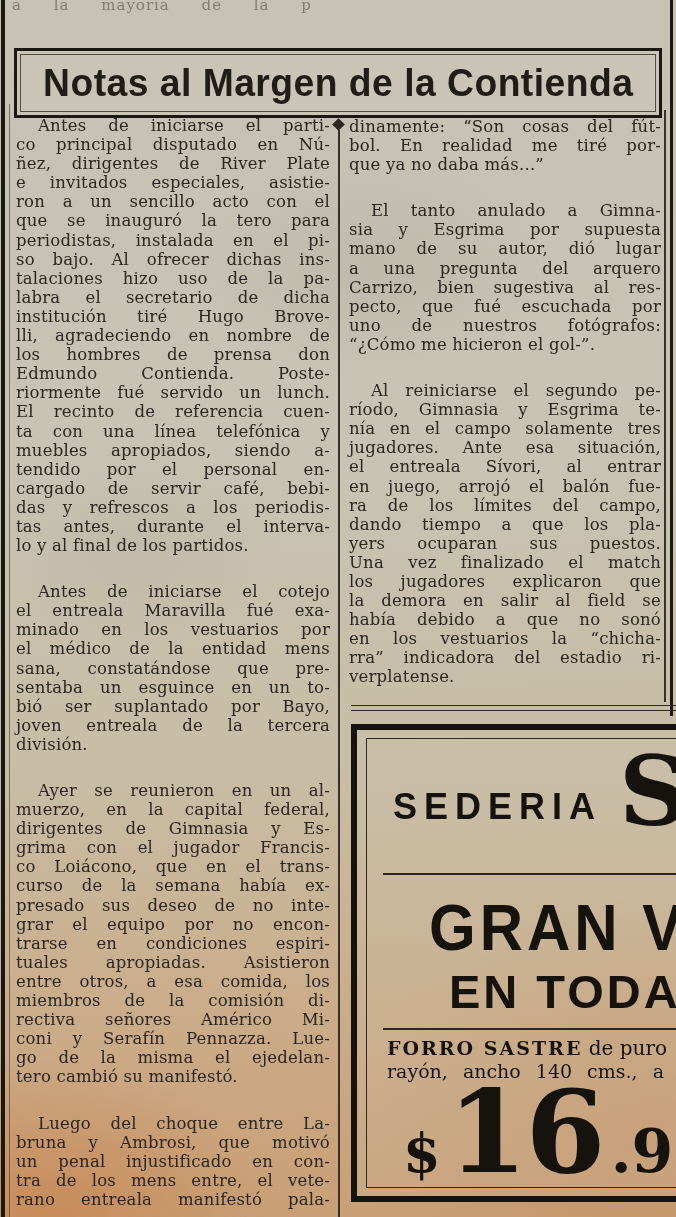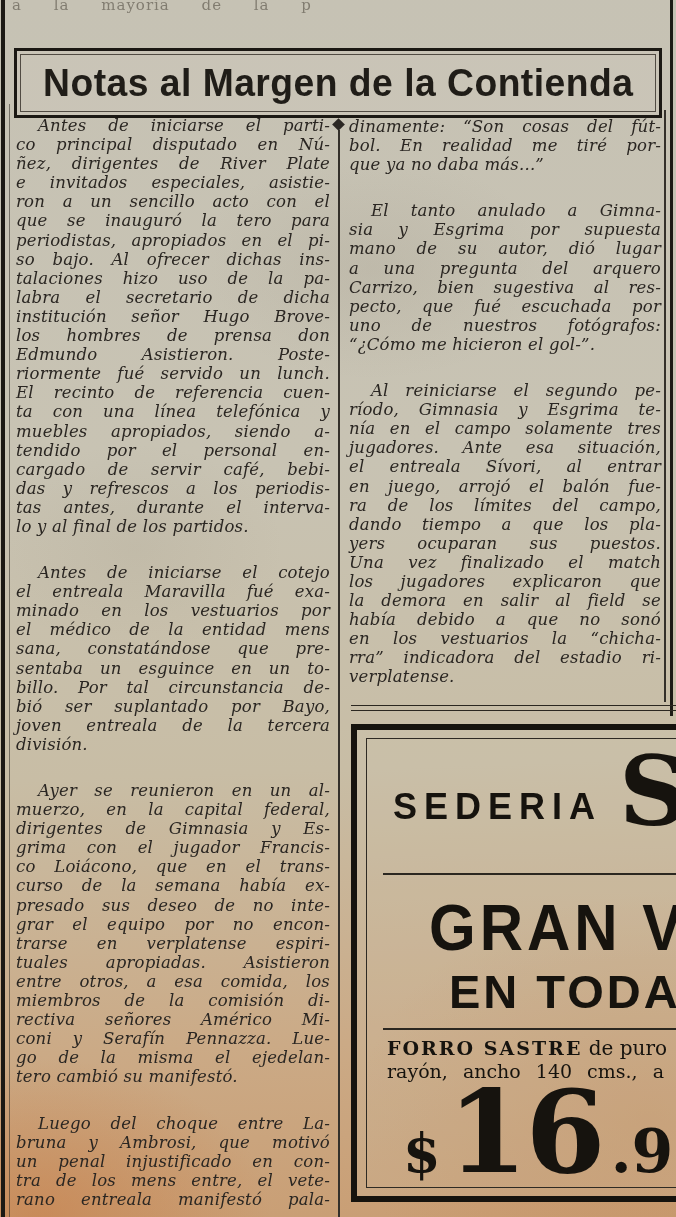--- a/index.html
+++ b/index.html
@@ -22,21 +22,21 @@
     opacity:.55;filter:blur(.4px);letter-spacing:1px;word-spacing:26px;white-space:nowrap;overflow:hidden;}
   
   .title-box{position:absolute;left:14px;top:48px;width:642px;height:64px;border:3px solid #1b1813;background:rgba(210,205,192,0.25);}
   .title-inner{position:absolute;inset:3px;border:1px solid rgba(40,35,28,0.75);display:flex;align-items:center;justify-content:center;}
   .title-inner h1{margin:0;font-family:"Liberation Sans",sans-serif;font-weight:700;font-size:38px;
     letter-spacing:.5px;color:#201d18;transform:scaleX(.98);white-space:nowrap;}
   
   .col{position:absolute;color:#2a2622;}
   .col-left{left:16px;top:116px;width:314px;}
   .col-right{left:349px;top:117px;width:312px;}
-  .para{margin-bottom:27px;font-style:italic;}
+  .para{margin-bottom:27px;}
   .para:last-child{margin-bottom:0;}
   .line{font-size:16.5px;line-height:19.1px;letter-spacing:.2px;
     text-align:justify;text-align-last:justify;}
   .line.indent{text-indent:22px;}
   .line.para-end{text-align-last:left;}
   
   .divider{position:absolute;left:338px;top:130px;width:2px;height:1087px;background:#34302a;}
   .diamond{position:absolute;left:334px;top:120px;width:9px;height:9px;background:#2b2723;transform:rotate(45deg);}
   
   .ad-toprule{position:absolute;left:351px;top:705px;width:325px;height:4px;
@@ -85,59 +85,59 @@
   </div>
 
   <div class="col col-left">
       <div class="para">
         <div class="line indent">Antes de iniciarse el parti-</div>
         <div class="line">co principal disputado en Nú-</div>
         <div class="line">ñez, dirigentes de River Plate</div>
         <div class="line">e invitados especiales, asistie-</div>
         <div class="line">ron a un sencillo acto con el</div>
         <div class="line">que se inauguró la tero para</div>
-        <div class="line">periodistas, apropiados en el pi-</div>
+        <div class="line">periodistas, instalada en el pi-</div>
         <div class="line">so bajo. Al ofrecer dichas ins-</div>
         <div class="line">talaciones hizo uso de la pa-</div>
         <div class="line">labra el secretario de dicha</div>
-        <div class="line">institución señor Hugo Brove-</div>
+        <div class="line">institución tiré Hugo Brove-</div>
+        <div class="line">lli, agradeciendo en nombre de</div>
         <div class="line">los hombres de prensa don</div>
-        <div class="line">Edmundo Asistieron. Poste-</div>
+        <div class="line">Edmundo Contienda. Poste-</div>
         <div class="line">riormente fué servido un lunch.</div>
         <div class="line">El recinto de referencia cuen-</div>
         <div class="line">ta con una línea telefónica y</div>
         <div class="line">muebles apropiados, siendo a-</div>
         <div class="line">tendido por el personal en-</div>
         <div class="line">cargado de servir café, bebi-</div>
         <div class="line">das y refrescos a los periodis-</div>
         <div class="line">tas antes, durante el interva-</div>
         <div class="line para-end">lo y al final de los partidos.</div>
       </div>
       <div class="para">
         <div class="line indent">Antes de iniciarse el cotejo</div>
         <div class="line">el entreala Maravilla fué exa-</div>
         <div class="line">minado en los vestuarios por</div>
         <div class="line">el médico de la entidad mens</div>
         <div class="line">sana, constatándose que pre-</div>
         <div class="line">sentaba un esguince en un to-</div>
-        <div class="line">billo. Por tal circunstancia de-</div>
         <div class="line">bió ser suplantado por Bayo,</div>
         <div class="line">joven entreala de la tercera</div>
         <div class="line para-end">división.</div>
       </div>
       <div class="para">
         <div class="line indent">Ayer se reunieron en un al-</div>
         <div class="line">muerzo, en la capital federal,</div>
         <div class="line">dirigentes de Gimnasia y Es-</div>
         <div class="line">grima con el jugador Francis-</div>
         <div class="line">co Loiácono, que en el trans-</div>
         <div class="line">curso de la semana había ex-</div>
         <div class="line">presado sus deseo de no inte-</div>
         <div class="line">grar el equipo por no encon-</div>
-        <div class="line">trarse en verplatense espiri-</div>
+        <div class="line">trarse en condiciones espiri-</div>
         <div class="line">tuales apropiadas. Asistieron</div>
         <div class="line">entre otros, a esa comida, los</div>
         <div class="line">miembros de la comisión di-</div>
         <div class="line">rectiva señores Américo Mi-</div>
         <div class="line">coni y Serafín Pennazza. Lue-</div>
         <div class="line">go de la misma el ejedelan-</div>
         <div class="line para-end">tero cambió su manifestó.</div>
       </div>
       <div class="para">
         <div class="line indent">Luego del choque entre La-</div>

